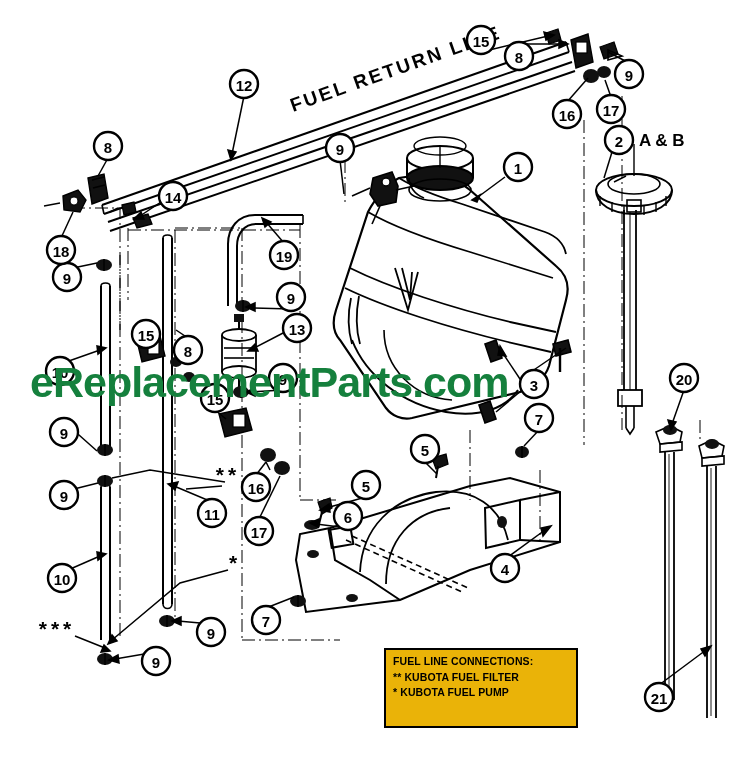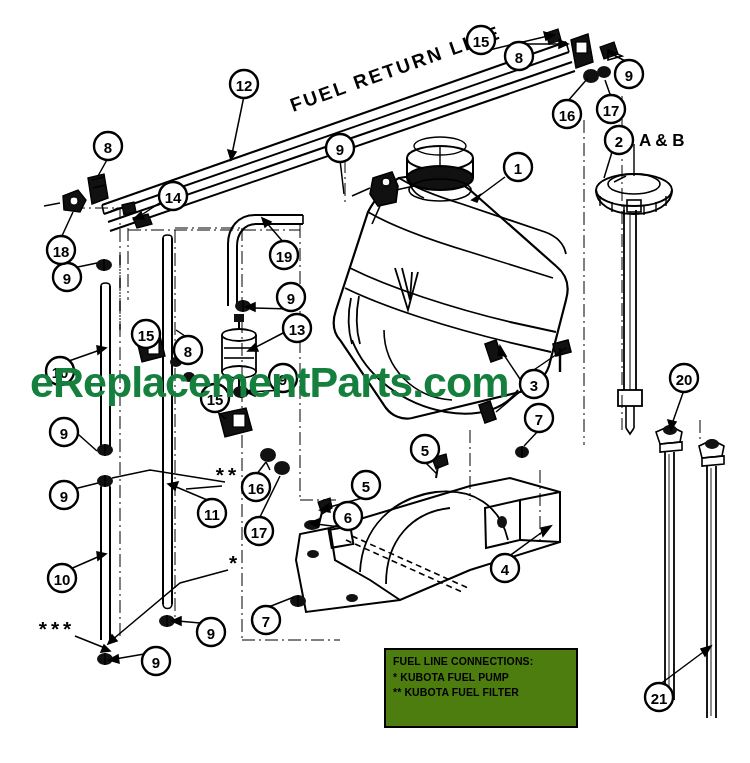--- a/index.html
+++ b/index.html
@@ -3,21 +3,21 @@
 <meta charset="utf-8">
 <style>
   html,body{margin:0;padding:0;background:#ffffff;}
   body{width:750px;height:763px;overflow:hidden;font-family:"Liberation Sans",sans-serif;}
   #diagram{position:relative;width:750px;height:763px;background:#ffffff;}
   svg#art{position:absolute;left:0;top:0;width:750px;height:763px;}
   .wm{position:absolute;left:30px;top:358px;width:690px;font-family:"Liberation Sans",sans-serif;
       font-size:43px;font-weight:bold;color:#15803d;letter-spacing:-1px;white-space:nowrap;
       user-select:none;pointer-events:none;}
   .legend{position:absolute;left:384px;top:648px;width:194px;height:80px;border:2px solid #000;
-          background:#4d7c0f;padding:4px 5px 3px 7px;box-sizing:border-box;}
+          background:#eab308;padding:4px 5px 3px 7px;box-sizing:border-box;}
   .legend div{font-family:"Liberation Sans",sans-serif;font-size:10.5px;font-weight:bold;
               color:#000;line-height:15.5px;letter-spacing:0.1px;white-space:nowrap;}
   .cal-t{font-family:"Liberation Sans",sans-serif;font-size:15px;font-weight:bold;fill:#000;
          text-anchor:middle;dominant-baseline:central;}
   .ab-t{font-family:"Liberation Sans",sans-serif;font-size:17px;font-weight:bold;fill:#000;}
   .ast{font-family:"Liberation Sans",sans-serif;font-size:21px;font-weight:bold;fill:#000;}
   .ttl{font-family:"Liberation Sans",sans-serif;font-size:19px;font-weight:bold;fill:#000;
        letter-spacing:2.5px;}
   .ln{stroke:#000;fill:none;}
   .dd{stroke:#000;fill:none;stroke-width:1;stroke-dasharray:13,4,2,4;}
@@ -494,17 +494,17 @@
         <text class="ast" x="235" y="570" text-anchor="middle" letter-spacing="4">*</text>
         <text class="ast" x="228" y="482" text-anchor="middle" letter-spacing="4">**</text>
         <text class="ast" x="57" y="636" text-anchor="middle" letter-spacing="4">***</text>
       </g>
   </svg>
 
   <div class="wm">eReplacementParts.com</div>
 
   <div class="legend">
     <div>FUEL LINE CONNECTIONS:</div>
+    <div>** KUBOTA FUEL FILTER</div>
     <div>* KUBOTA FUEL PUMP</div>
-    <div>** KUBOTA FUEL FILTER</div>
   </div>
 
 </div>
 
 </body></html>

